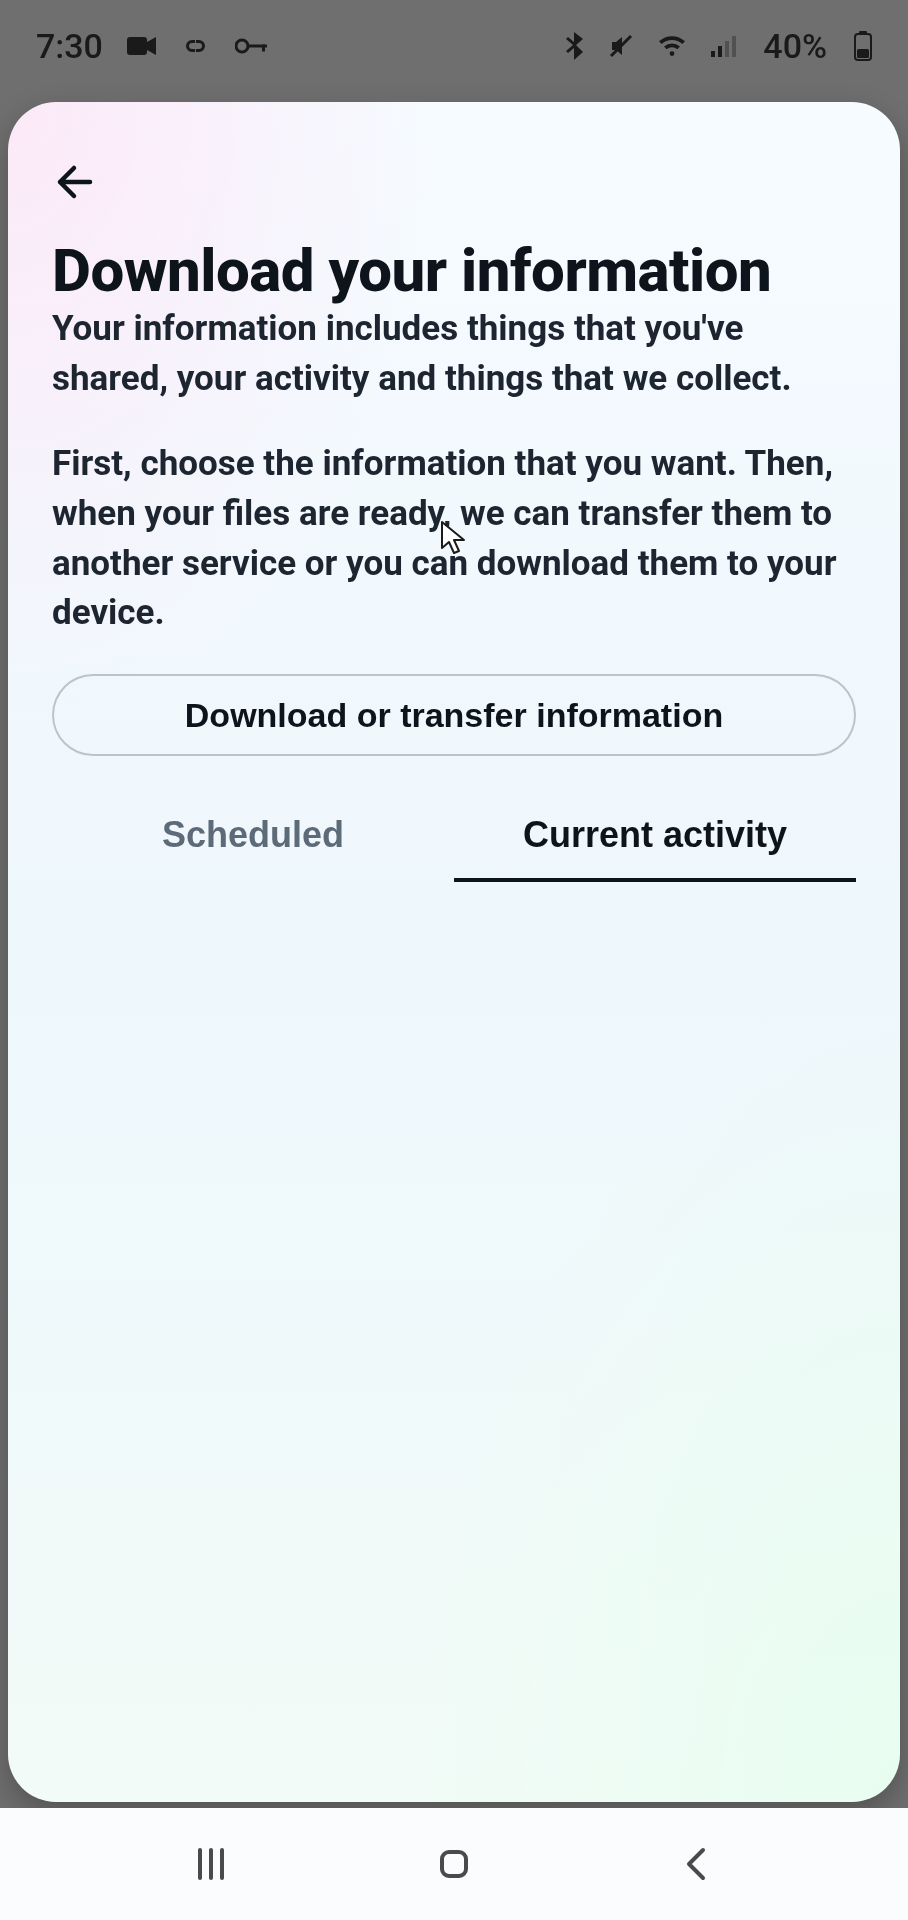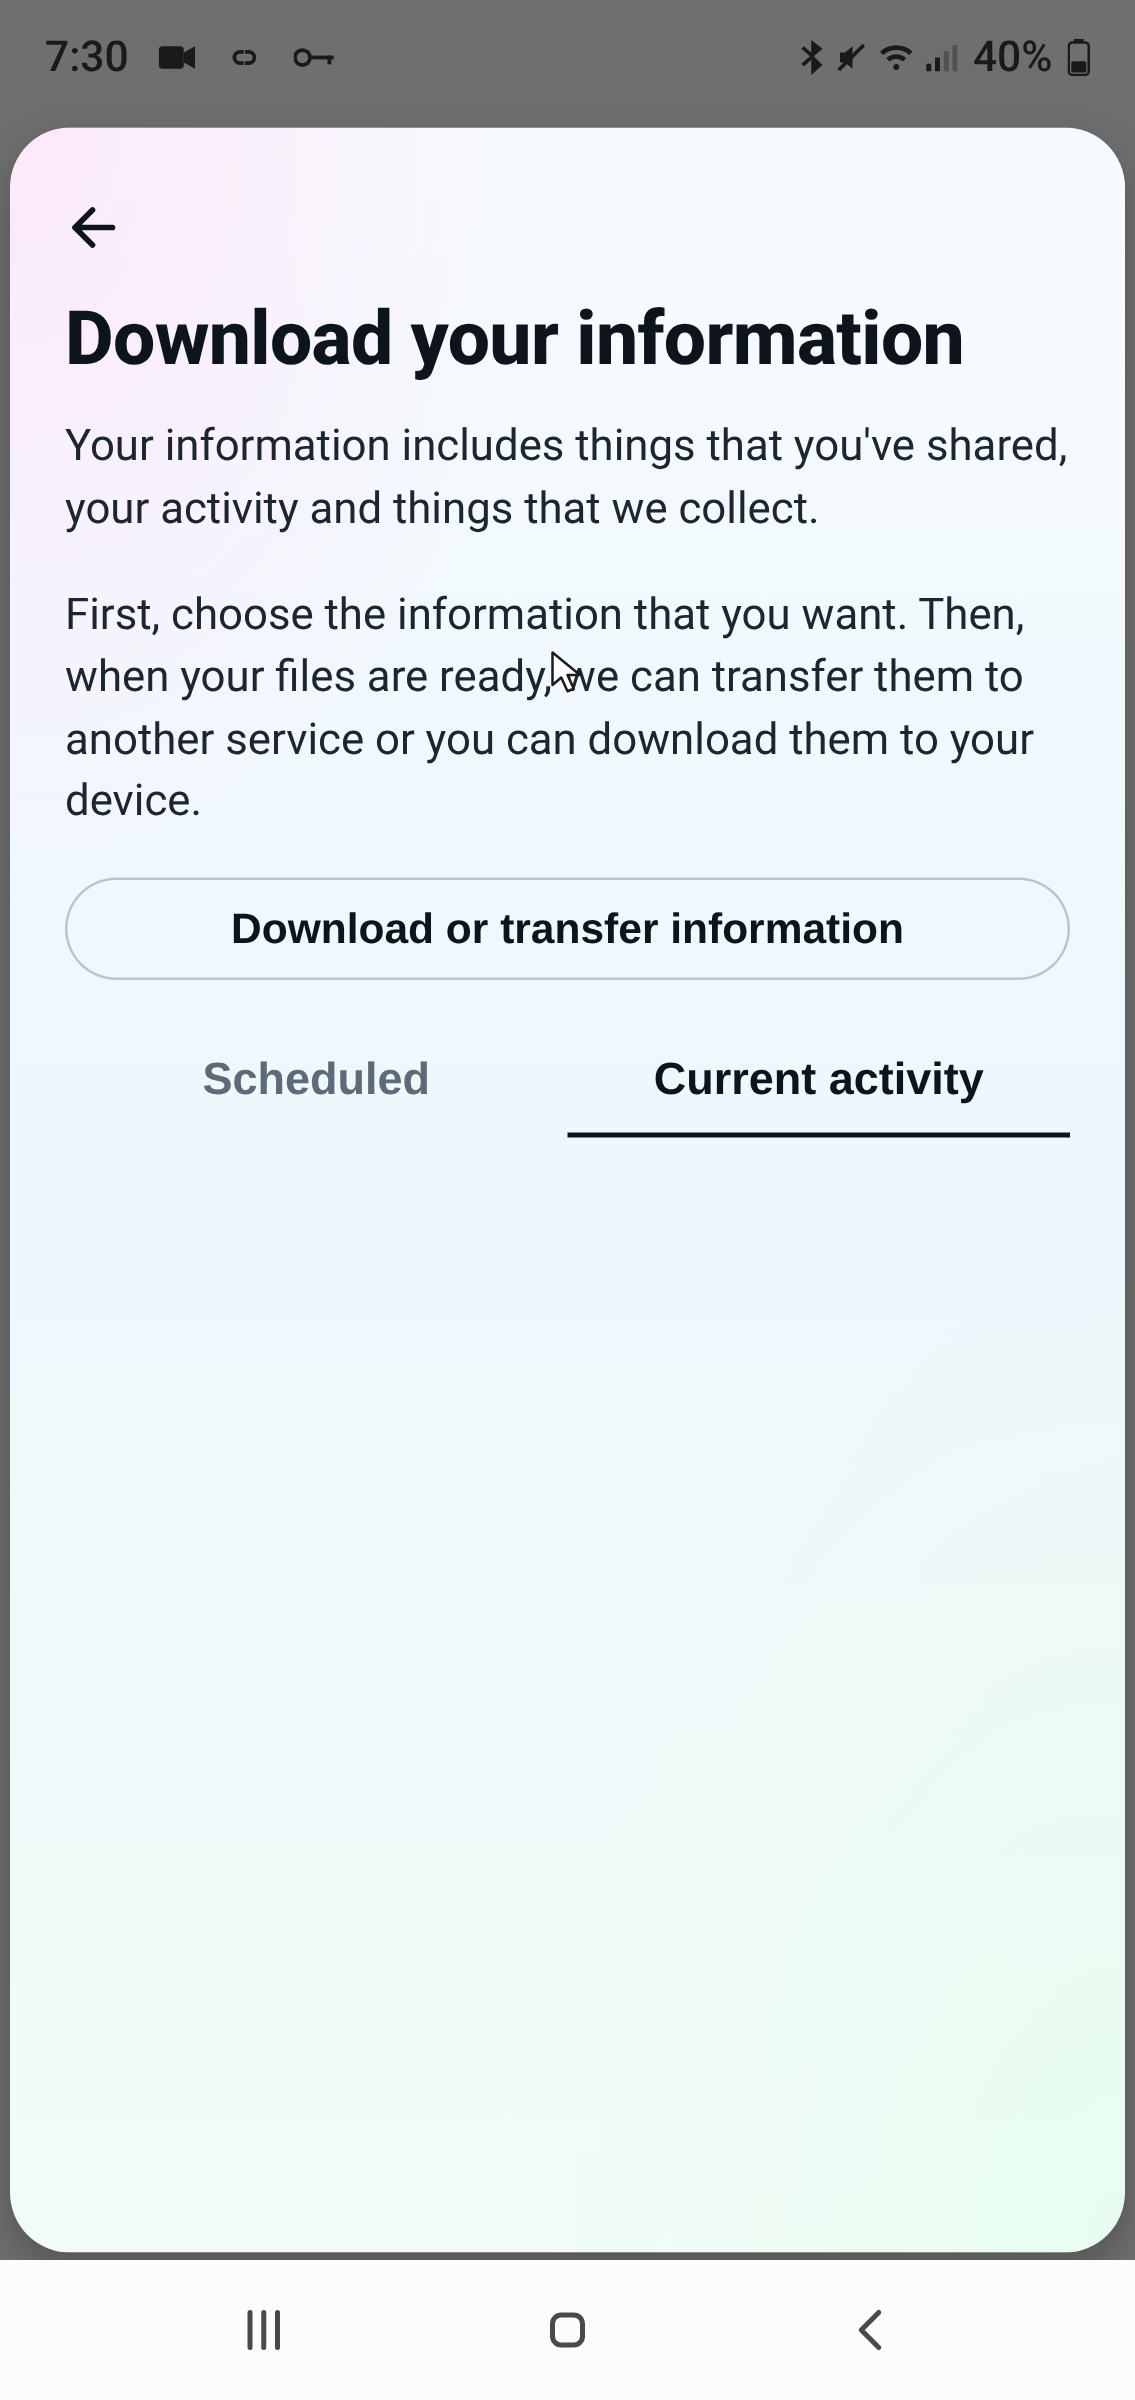--- a/index.html
+++ b/index.html
@@ -17,21 +17,21 @@
       top: 0; left: 0; right: 0;
       height: 92px;
       display: flex;
       align-items: center;
       padding: 0 36px;
       color: #1a1a1a;
       font-size: 34px;
       font-weight: 500;
     }
     .status-left { display: flex; align-items: center; gap: 24px; justify-content: center; }
-    .status-right { margin-left: auto; display: flex; align-items: center; gap: 8px; }
+    .status-right { margin-left: auto; display: flex; align-items: center; gap: 23px; }
     .status-icon { display: inline-flex; align-items: center; }
 
     
     .modal {
       position: absolute;
       left: 8px; right: 8px;
       top: 102px;
       bottom: 118px;
       border-radius: 48px;
       background:
@@ -48,30 +48,29 @@
       display: flex; align-items: center; justify-content: flex-start;
       margin-top: 10px; margin-bottom: 26px;
       background: transparent; border: none; cursor: pointer;
     }
 
     .page-title {
       font-size: 60px;
       font-weight: 800;
       color: #0e141b;
       letter-spacing: -0.5px;
-      margin-bottom: 28px;
       line-height: 1.1;
     }
 
     .body-text {
       font-size: 35px;
       line-height: 1.42;
       color: #1c2530;
       margin-bottom: 36px;
-      font-weight: 400;
+      font-weight: 700;
     }
 
     .primary-outline-btn {
       width: 100%;
       height: 82px;
       border-radius: 42px;
       border: 2px solid rgba(30,40,50,0.25);
       background: rgba(255,255,255,0.05);
       font-size: 34px;
       font-weight: 650;

